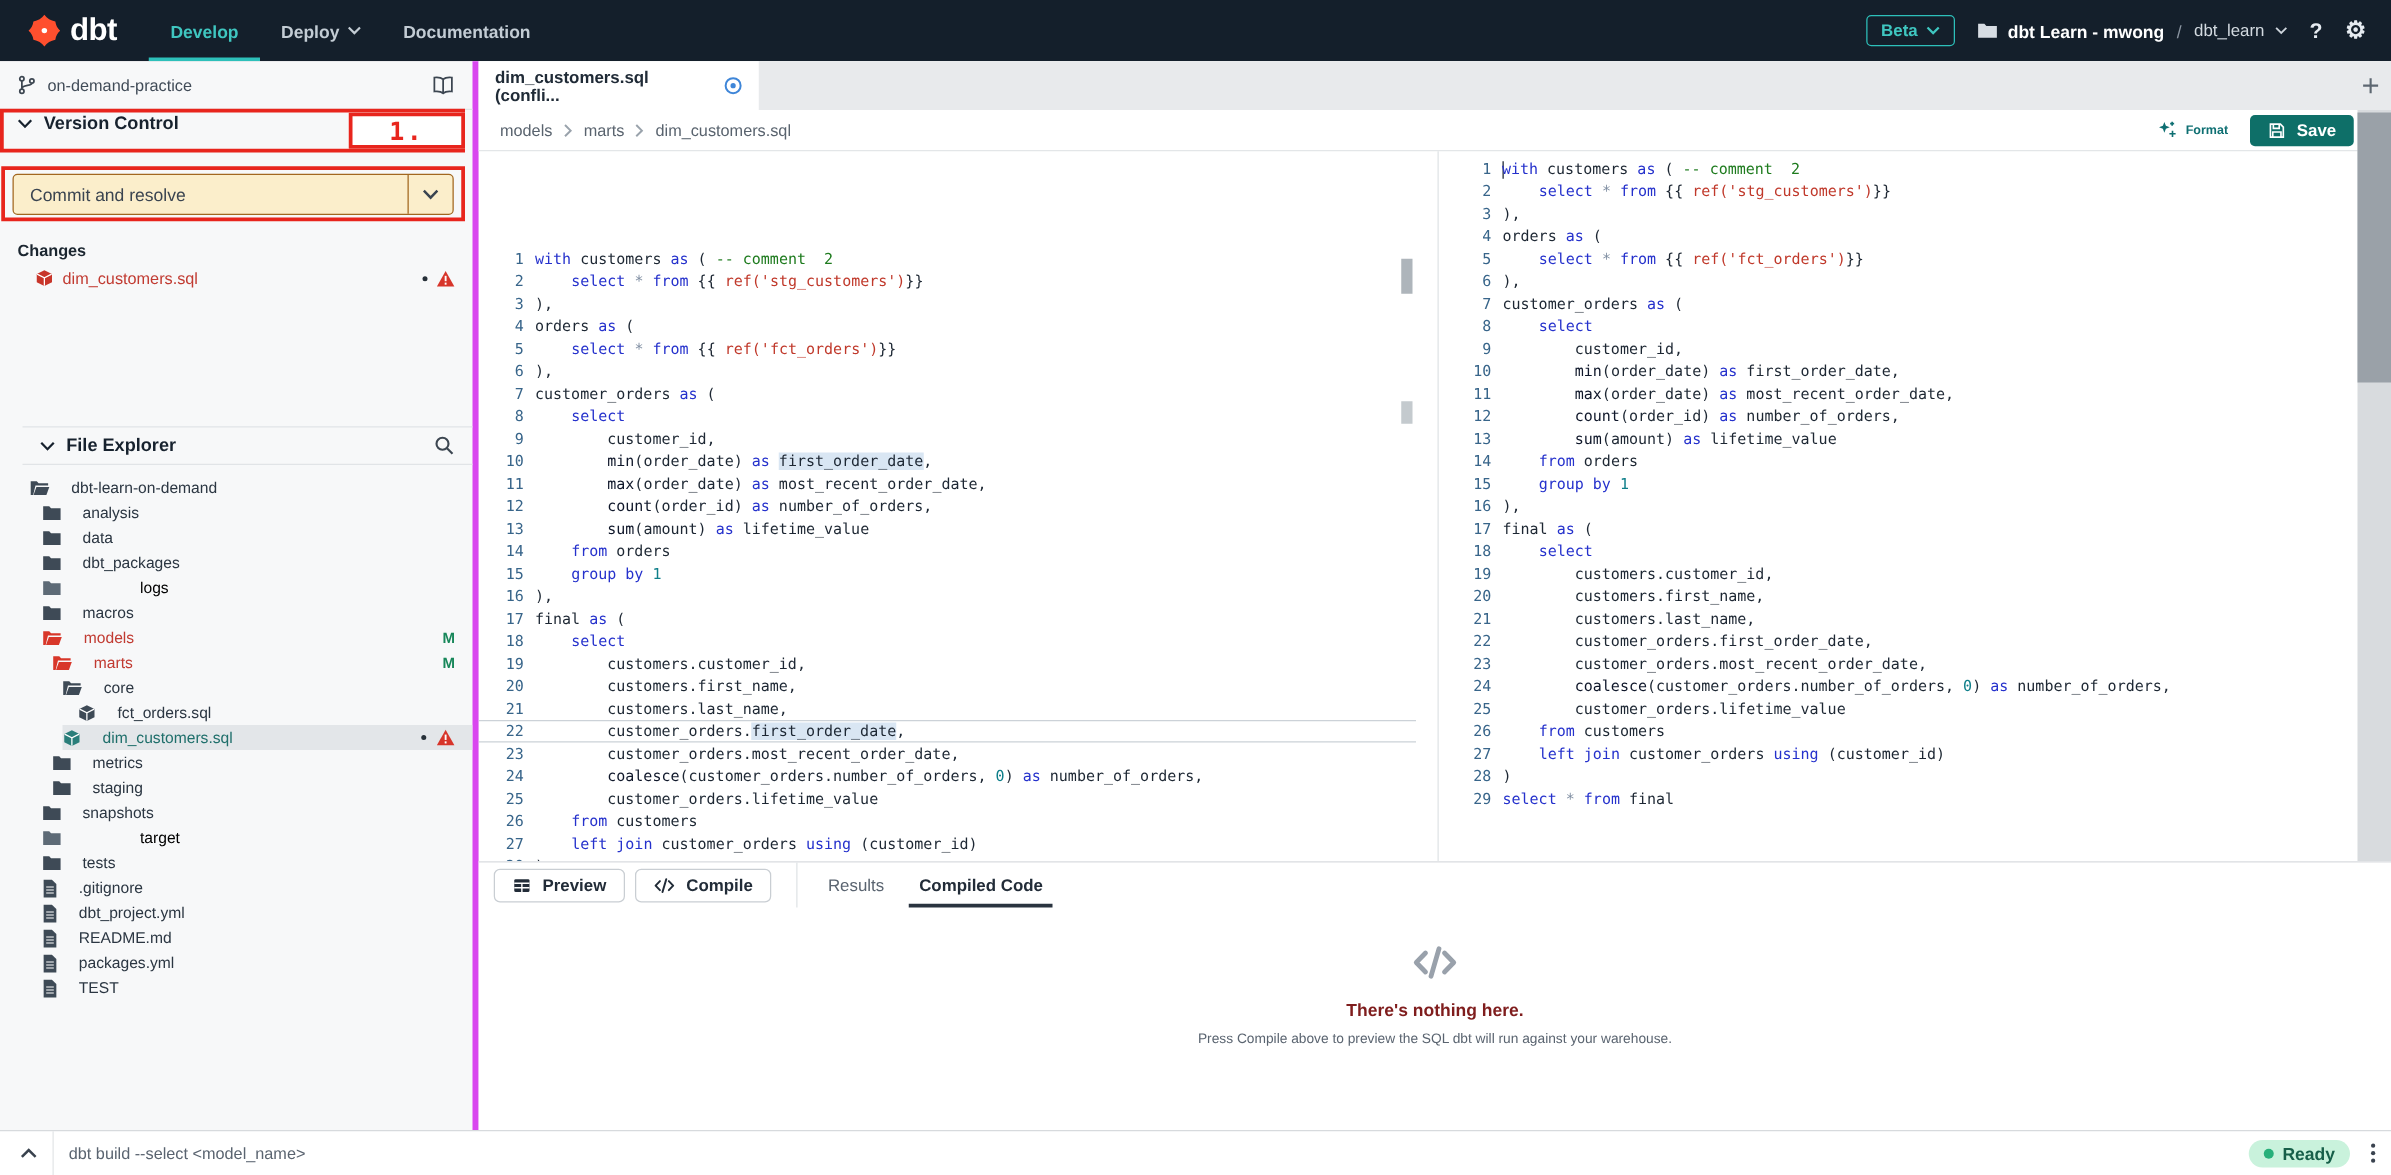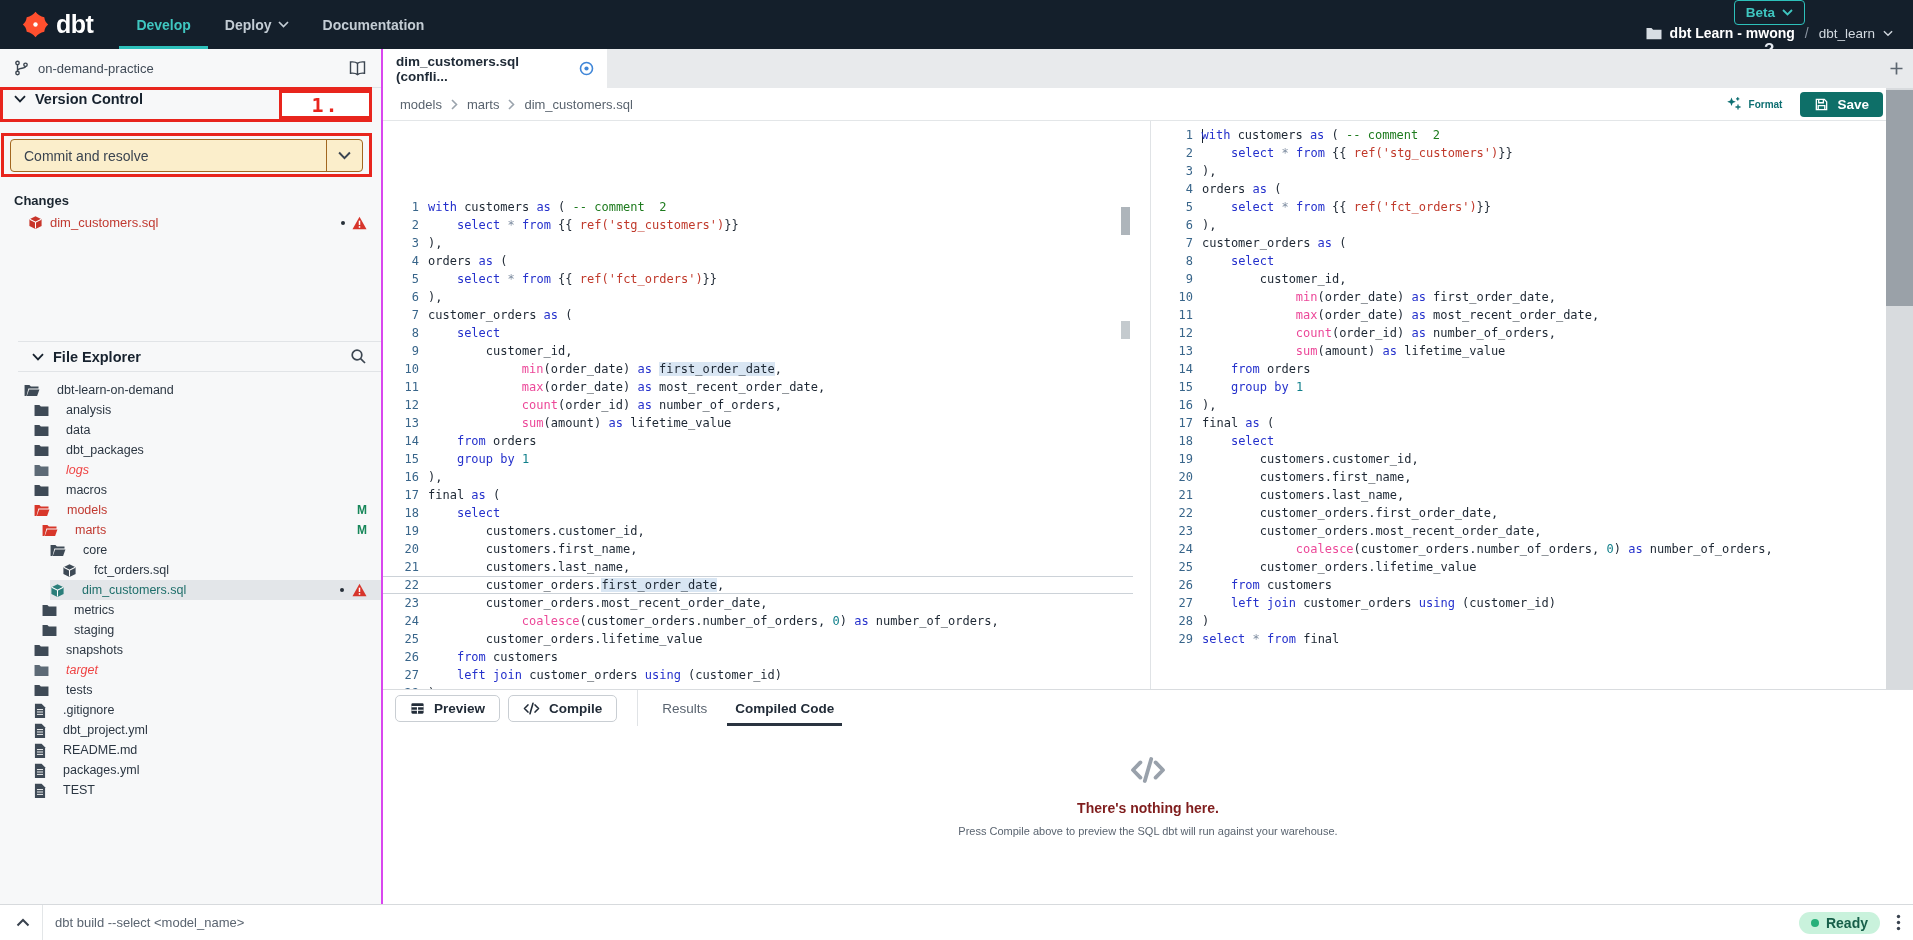--- a/index.html
+++ b/index.html
@@ -11,35 +11,35 @@
   .topnav { height:49px; background:#141f2b; display:flex; align-items:stretch; flex:0 0 49px; }
   .logo { display:flex; align-items:center; gap:7px; padding:0 26px 0 22px; }
   .logo-mark { width:27px; height:27px; display:block; }
   .logo-text { color:#fff; font-weight:bold; font-size:25px; letter-spacing:-0.5px; }
   .nav-items { display:flex; align-items:stretch; }
   .nav-item { display:flex; align-items:center; gap:6px; padding:0 17px; font-size:14px;
     font-weight:600; color:#c3ccd4; cursor:pointer; position:relative; }
   .nav-item.active { color:#3fc6c0; }
   .nav-item.active::after { content:""; position:absolute; left:0; right:0; bottom:0; height:3px; background:#2dc0ba; }
   .nav-item .chev svg { display:block; }
-  .topnav-right { margin-left:auto; display:flex; align-items:center; padding-right:20px;flex-direction:column; }
+  .topnav-right { margin-left:auto; display:flex; align-items:center; gap:18px; padding-right:20px; }
   .beta-pill { display:flex; align-items:center; gap:7px; border:1.5px solid #2dc0ba; border-radius:4px;
     color:#3fc6c0; font-weight:700; font-size:13.5px; padding:4px 11px; cursor:pointer; }
   .account { display:flex; align-items:center; gap:8px; color:#fff; font-size:14px; cursor:pointer; }
   .account .name { font-weight:700; }
   .account .sep { color:#8b95a1; padding:0 2px; }
   .account .proj { color:#d3dae0; font-weight:400; font-size:13.5px; }
   .iconbtn { color:#e6ebf1; font-size:17px; font-weight:bold; cursor:pointer; line-height:1; }
   .gear { font-size:19px; }
 
   
   .body { flex:1 1 auto; display:flex; min-height:0; }
 
   
-  .sidebar { width:383px; flex:0 0 383px; background:#f7f8f9; border-right:2px solid #d946ef;
+  .sidebar { width:383px; flex:0 0 383px; background:#f7f8f9; border-right:5px solid #d946ef;
     position:relative; font-size:13px; color:#2b3642; }
   .branch-row { height:39px; display:flex; align-items:center; padding:0 14px; border-bottom:1px solid #e1e4e7; gap:9px; }
   .branch-row .label { color:#404b57; font-size:13px; flex:1; }
   .vc-header { position:absolute; top:42px; left:14px; display:flex; align-items:center; gap:9px;
     font-size:14.5px; font-weight:700; color:#17222e; }
   .ann-rect1 { position:absolute; top:38px; left:0; width:372px; height:35px; border:3px solid #e8251d; pointer-events:none; }
   .ann-step { position:absolute; top:41px; left:279px; width:93px; height:29px; background:#fff;
     border:3px solid #e8251d; color:#e8251d; font-family:"DejaVu Sans Mono", monospace; font-weight:bold;
     font-size:20px; display:flex; align-items:center; justify-content:center; letter-spacing:2px; }
   .ann-rect2 { position:absolute; top:84px; left:1px; width:371px; height:44px; border:3px solid #e8251d; pointer-events:none; }
@@ -54,21 +54,21 @@
   .dot { width:4px; height:4px; border-radius:50%; background:#273039; }
   .fx-header { position:absolute; top:292px; left:18px; right:0; height:31px; border-top:1px solid #e1e4e7;
     border-bottom:1px solid #e1e4e7; display:flex; align-items:center; padding:0 14px; gap:9px; }
   .fx-header .t { font-size:14.5px; font-weight:700; color:#17222e; flex:1; }
   .file-tree { position:absolute; top:331px; left:0; right:0; bottom:0; overflow:hidden; }
   .tree-row { height:20px; display:flex; align-items:center; cursor:pointer; }
   .tree-inner { flex:1; display:flex; align-items:center; gap:17px; height:20px; padding-right:14px; }
   .tree-row.selected .tree-inner { background:#e3e6e9; }
   .tree-label { font-size:12.5px; color:#2b3642; }
   .tree-row.red .tree-label { color:#c13a31; }
-  .tree-row.italic .tree-label { font-style:italic; color:#ef4444; }
+  .tree-row.italic .tree-label { color:#000000;margin-left:46px; }
   .tree-row.selected .tree-label { color:#1f6f6b; }
   .badge-m { margin-left:auto; color:#17875a; font-weight:700; font-size:12px; }
   .tree-marks { margin-left:auto; display:flex; align-items:center; gap:8px; }
   .icon { display:inline-flex; align-items:center; justify-content:center; }
   .icon svg { display:block; }
 
   
   .main { flex:1 1 auto; display:flex; flex-direction:column; min-width:0; position:relative; background:#fff; }
   .tabbar { height:39px; flex:0 0 39px; background:#e8eaec; display:flex; align-items:stretch; }
   .tab { width:224px; background:#fff; display:flex; align-items:center; gap:9px; padding:0 13px;
@@ -89,21 +89,21 @@
     white-space:pre; overflow:hidden; position:relative; }
   .pane-left { width:750px; flex:0 0 750px; }
   .split-gap { width:24px; flex:0 0 24px; position:relative; }
   .split-gap::after { content:""; position:absolute; left:17px; top:0; bottom:0; width:1px; background:#e0e3e6; }
   .pane-right { flex:1 1 auto; }
   .code-line { height:18px; display:flex; }
   .ln { width:27px; text-align:right; padding-right:9px; color:#38658a; flex:0 0 36px; box-sizing:content-box; }
   .code-text { flex:1; }
   .tk-k { color:#2531cc; }
   .tk-t { color:#1d2733; }
-  .tk-f { color:#ec4899;margin-left:36px; }
+  .tk-f { color:#0f172a; }
   .tk-s { color:#c0392b; }
   .tk-c { color:#1e7b1e; }
   .tk-n { color:#0f7f8a; }
   .tk-o { color:#7d8ca0; }
   .pane-left .tk-h { background:#d9e6f3; color:#1d2733; }
   .pane-right .tk-h { color:#1d2733; }
   .pane-left .code-line[data-n="22"] { box-shadow: inset 0 1px 0 #ccd2d8, inset 0 -1px 0 #ccd2d8; }
   .cursor { display:inline-block; width:0; height:14px; border-left:1.5px solid #1a2430; vertical-align:middle; margin-right:-1.5px; }
   .scroll-mark1 { position:absolute; right:3px; top:86px; width:9px; height:28px; background:#aeb5bb; }
   .scroll-mark2 { position:absolute; right:3px; top:200px; width:9px; height:18px; background:#c4cace; }

